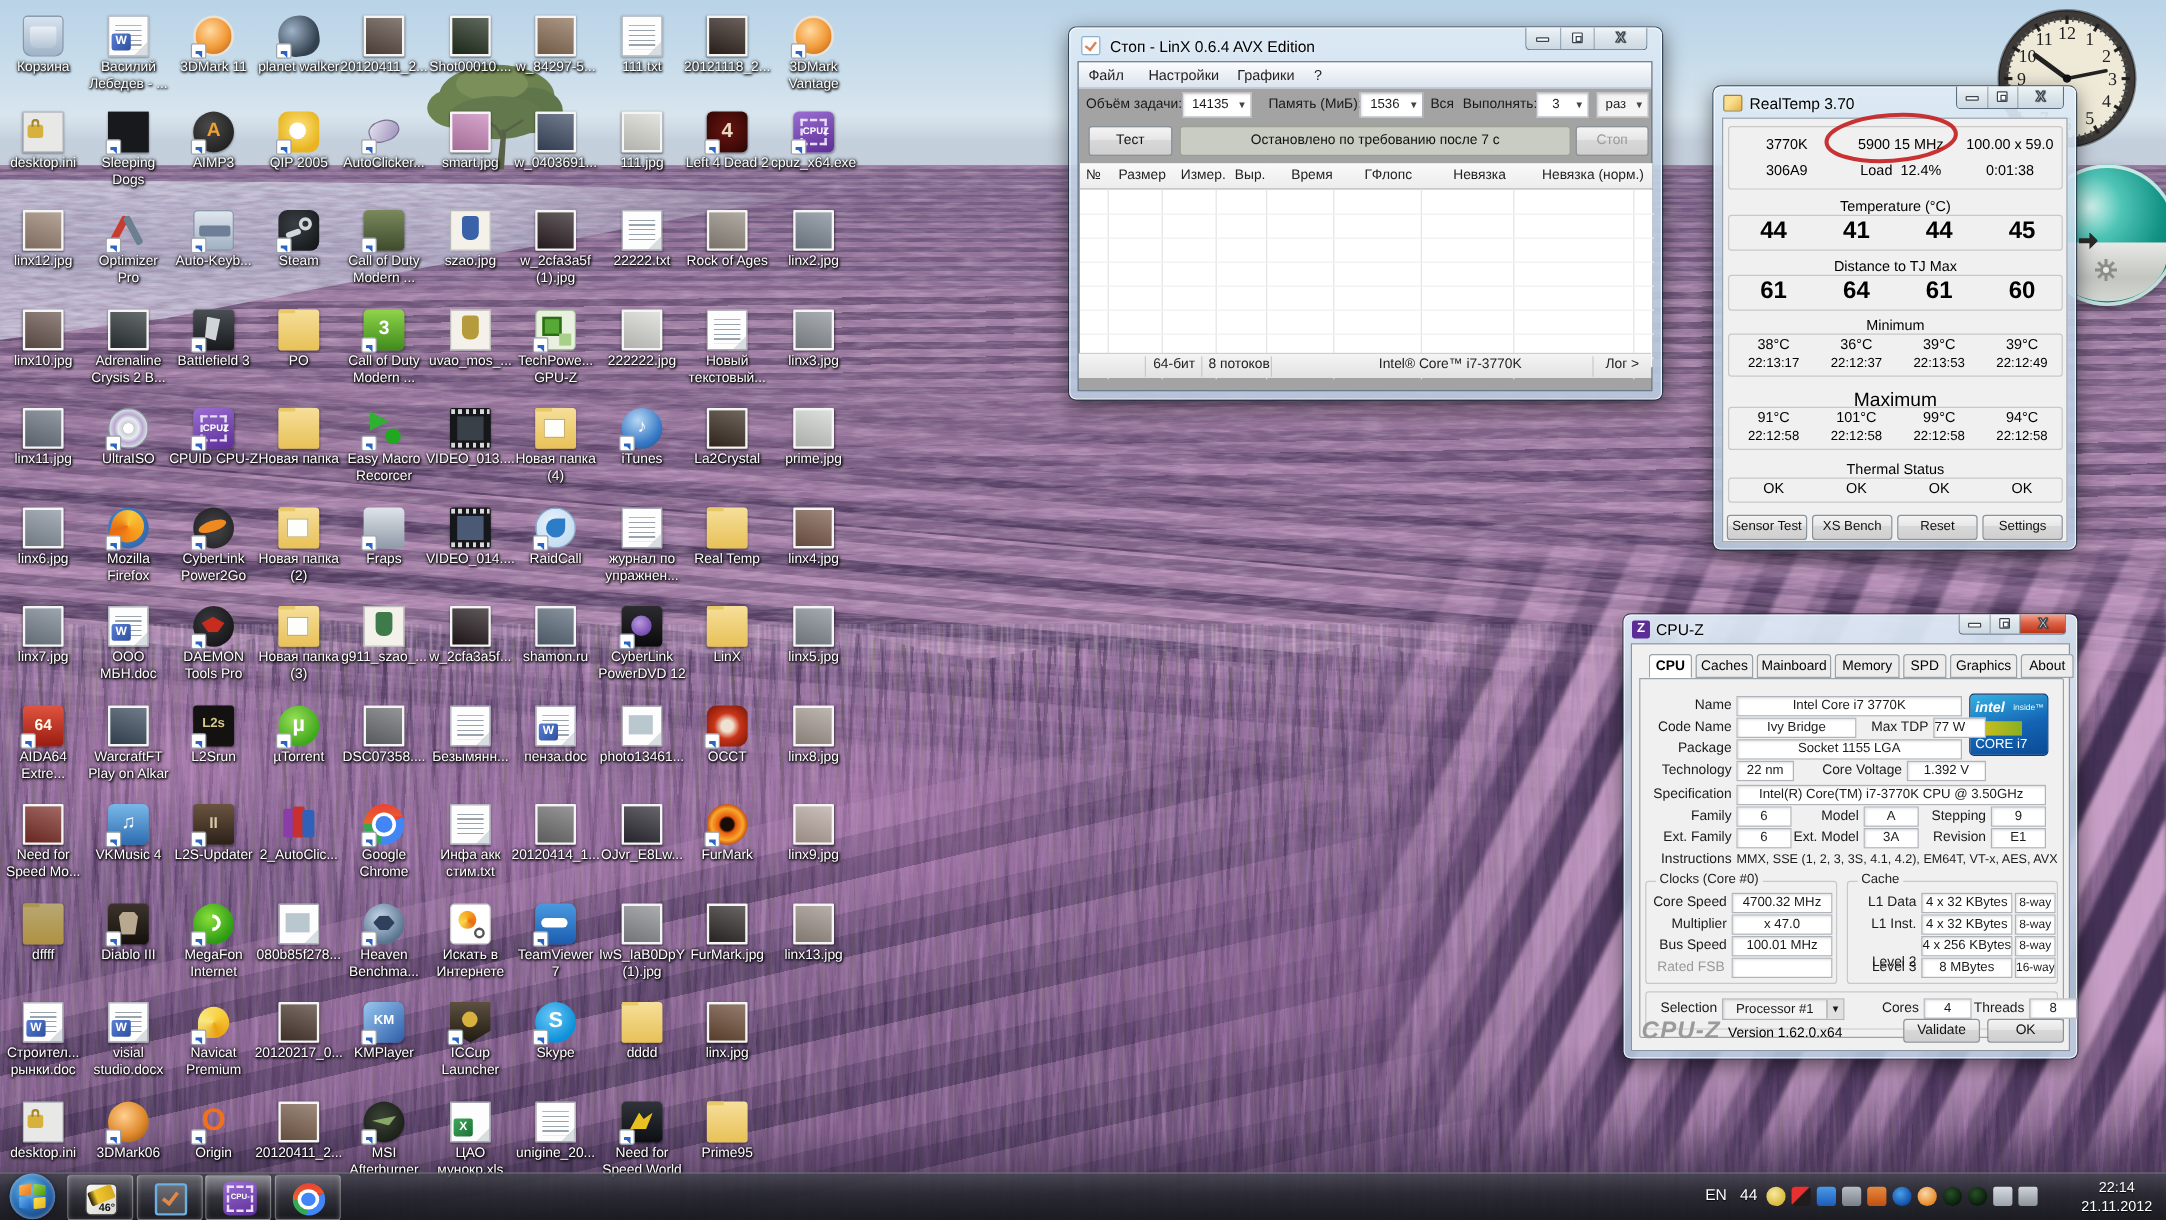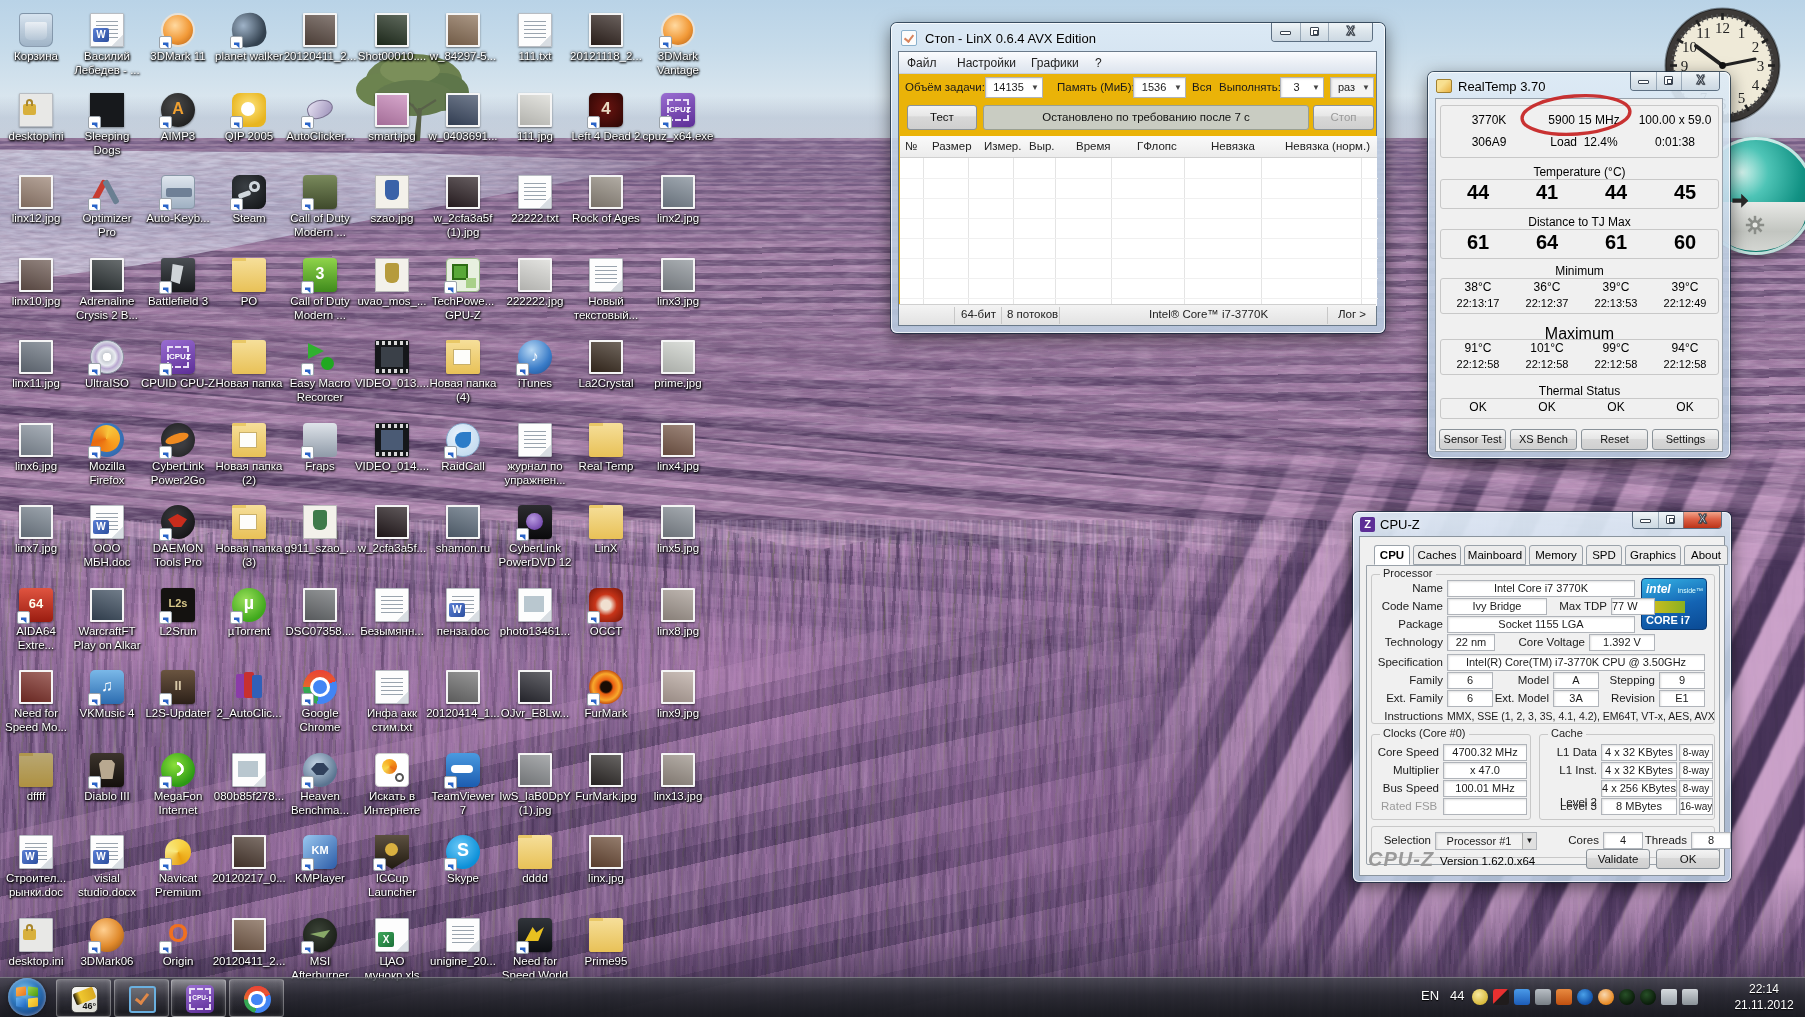--- a/index.html
+++ b/index.html
@@ -1230,21 +1230,21 @@
         <div class="cb">
           <div class="gmin"></div>
         </div>
         <div class="cb">
           <div class="gmax"></div>
         </div>
         <div class="cb last">
           <div class="gx"></div>
         </div>
       </div>
- <div class="dlg" style="left:7px;top:28px;width:479px;height:275px;background:#eab308">
+ <div class="dlg" style="left:7px;top:28px;width:479px;height:275px;background:#a3a3a3">
   <div style="position:absolute;left:0;top:0;width:100%;height:22px;background:linear-gradient(180deg,#fbfcfe,#e8edf4 60%,#dde4ee);border-bottom:1px solid #c8d0da;font-size:12px;color:#222">
     <span style="position:absolute;left:8px;top:4px">Файл</span>
           <span style="position:absolute;left:58px;top:4px">Настройки</span>
           <span style="position:absolute;left:132px;top:4px">Графики</span>
           <span style="position:absolute;left:196px;top:4px">?</span>
   </div>
   <div class="lbl" style="left:6px;top:29px">Объём задачи:</div>
   <div class="fld" style="left:86px;top:25px;width:58px;height:21px;line-height:19px">14135<span style="float:right;margin-right:3px;font-size:8px;color:#444">▼</span></div>
   <div class="lbl" style="left:158px;top:29px">Память (МиБ):</div>
   <div class="fld" style="left:234px;top:25px;width:53px;height:21px;line-height:19px">1536<span style="float:right;margin-right:3px;font-size:8px;color:#444">▼</span></div>
@@ -1275,21 +1275,21 @@
           <div style="position:absolute;left:361px;top:0;width:1px;height:158px;background:#e4e4e4"></div>
           <div style="position:absolute;left:461px;top:0;width:1px;height:158px;background:#e4e4e4"></div>
           <div style="position:absolute;left:0;top:20px;width:478px;height:1px;background:#f0f0f0"></div>
           <div style="position:absolute;left:0;top:40px;width:478px;height:1px;background:#f0f0f0"></div>
           <div style="position:absolute;left:0;top:60px;width:478px;height:1px;background:#f0f0f0"></div>
           <div style="position:absolute;left:0;top:80px;width:478px;height:1px;background:#f0f0f0"></div>
           <div style="position:absolute;left:0;top:100px;width:478px;height:1px;background:#f0f0f0"></div>
           <div style="position:absolute;left:0;top:120px;width:478px;height:1px;background:#f0f0f0"></div>
           <div style="position:absolute;left:0;top:140px;width:478px;height:1px;background:#f0f0f0"></div>
         </div>
-  <div style="position:absolute;left:0;bottom:0;width:100%;height:21px;background:linear-gradient(180deg,#f4f4f4,#e2e2e2);border-top:1px solid #cfcfcf;font-size:11.5px;color:#222">
+  <div style="position:absolute;left:0;bottom:10px;width:100%;height:21px;background:linear-gradient(180deg,#f4f4f4,#e2e2e2);border-top:1px solid #cfcfcf;font-size:11.5px;color:#222">
     <span style="position:absolute;left:62px;top:3px">64-бит</span>
           <span style="position:absolute;left:108px;top:3px">8 потоков</span>
           <span style="position:absolute;left:250px;top:3px">Intel® Core™ i7-3770K</span>
           <span style="position:absolute;right:10px;top:3px">Лог &gt;</span>
     <div style="position:absolute;left:55px;top:2px;width:1px;height:17px;background:#c8c8c8"></div>
     <div style="position:absolute;left:102px;top:2px;width:1px;height:17px;background:#c8c8c8"></div>
     <div style="position:absolute;left:160px;top:2px;width:1px;height:17px;background:#c8c8c8"></div>
     <div style="position:absolute;right:48px;top:2px;width:1px;height:17px;background:#c8c8c8"></div>
   </div>
  </div>
@@ -1386,30 +1386,27 @@
   <div style="position:absolute;left:0px;top:8px;width:100%;height:21px;border-bottom:0px">
           <div style="position:absolute;left:14px;top:0;width:36px;height:20px;border:1px solid #9aa2aa;border-radius:3px 3px 0 0;background:#fff;border-bottom:1px solid #fff;font-weight:bold;font-size:11.5px;text-align:center;line-height:19px">CPU</div>
           <div style="position:absolute;left:53px;top:0;width:48px;height:20px;border:1px solid #9aa2aa;border-radius:3px 3px 0 0;background:#ececec;font-size:11.5px;text-align:center;line-height:19px">Caches</div>
           <div style="position:absolute;left:104px;top:0;width:62px;height:20px;border:1px solid #9aa2aa;border-radius:3px 3px 0 0;background:#ececec;font-size:11.5px;text-align:center;line-height:19px">Mainboard</div>
           <div style="position:absolute;left:169px;top:0;width:54px;height:20px;border:1px solid #9aa2aa;border-radius:3px 3px 0 0;background:#ececec;font-size:11.5px;text-align:center;line-height:19px">Memory</div>
           <div style="position:absolute;left:226px;top:0;width:36px;height:20px;border:1px solid #9aa2aa;border-radius:3px 3px 0 0;background:#ececec;font-size:11.5px;text-align:center;line-height:19px">SPD</div>
           <div style="position:absolute;left:265px;top:0;width:56px;height:20px;border:1px solid #9aa2aa;border-radius:3px 3px 0 0;background:#ececec;font-size:11.5px;text-align:center;line-height:19px">Graphics</div>
           <div style="position:absolute;left:324px;top:0;width:44px;height:20px;border:1px solid #9aa2aa;border-radius:3px 3px 0 0;background:#ececec;font-size:11.5px;text-align:center;line-height:19px">About</div>
         </div>
   <div style="position:absolute;left:6px;top:28px;width:354px;height:300px;background:#f0f0f0;border:1px solid #9aa2aa;border-radius:0 2px 2px 2px">
-   <div class="grp" style="left:4px;top:8px;width:344px;height:150px">
-            <div class="gt">Processor</div>
-          </div>
    <div class="lbl" style="left:6px;top:16px;width:70px;text-align:right">Name</div>
           <div class="fld" style="left:80px;top:14px;width:188px;height:17px;line-height:15px;text-align:center">Intel Core i7 3770K</div>
    <div style="position:absolute;left:274px;top:12px;width:66px;height:52px;background:linear-gradient(165deg,#34b2e4,#1464b4 55%,#0a4a94);border-radius:4px;border:1px solid #0a3a74">
      <div style="position:absolute;left:4px;top:3px;color:#fff;font-size:12px;font-style:italic;font-weight:bold">intel</div>
      <div style="position:absolute;right:3px;top:8px;color:#dff;font-size:7px">inside™</div>
      <div style="position:absolute;left:3px;top:22px;width:40px;height:12px;background:linear-gradient(90deg,#d8c020,#8ab020);"></div>
-     <div style="position:absolute;left:4px;bottom:3px;color:#fff;font-size:11px;font-weight:bold">CORE i7</div>
+     <div style="position:absolute;left:4px;bottom:3px;color:#fff;font-size:11px;font-weight:normal">CORE i7</div>
    </div>
    <div class="lbl" style="left:6px;top:34px;width:70px;text-align:right">Code Name</div>
           <div class="fld" style="left:80px;top:32px;width:100px;height:17px;line-height:15px;text-align:center">Ivy Bridge</div>
           <div class="lbl" style="left:170px;top:34px;width:70px;text-align:right">Max TDP</div>
           <div class="fld" style="left:244px;top:32px;width:44px;height:17px;line-height:15px;text-align:left">77 W</div>
    <div class="lbl" style="left:6px;top:52px;width:70px;text-align:right">Package</div>
           <div class="fld" style="left:80px;top:50px;width:188px;height:17px;line-height:15px;text-align:center">Socket 1155 LGA</div>
    <div class="lbl" style="left:6px;top:70px;width:70px;text-align:right">Technology</div>
           <div class="fld" style="left:80px;top:68px;width:48px;height:17px;line-height:15px;text-align:center">22 nm</div>
           <div class="lbl" style="left:148px;top:70px;width:70px;text-align:right">Core Voltage</div>

